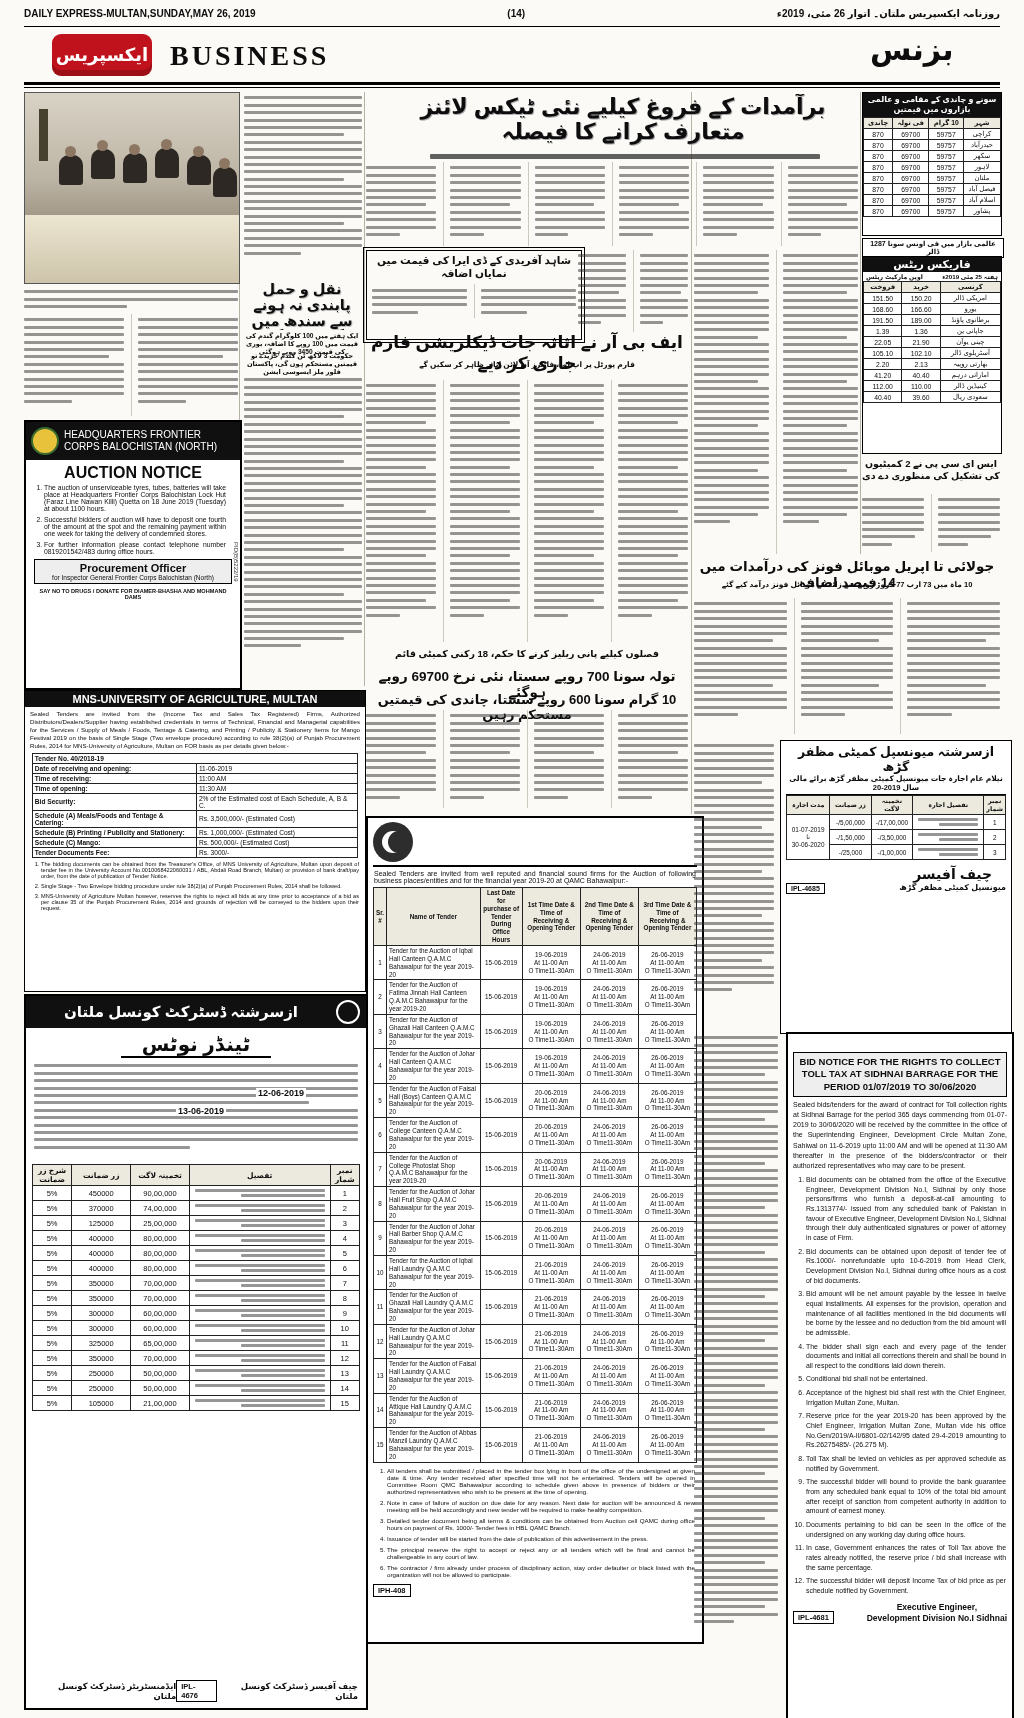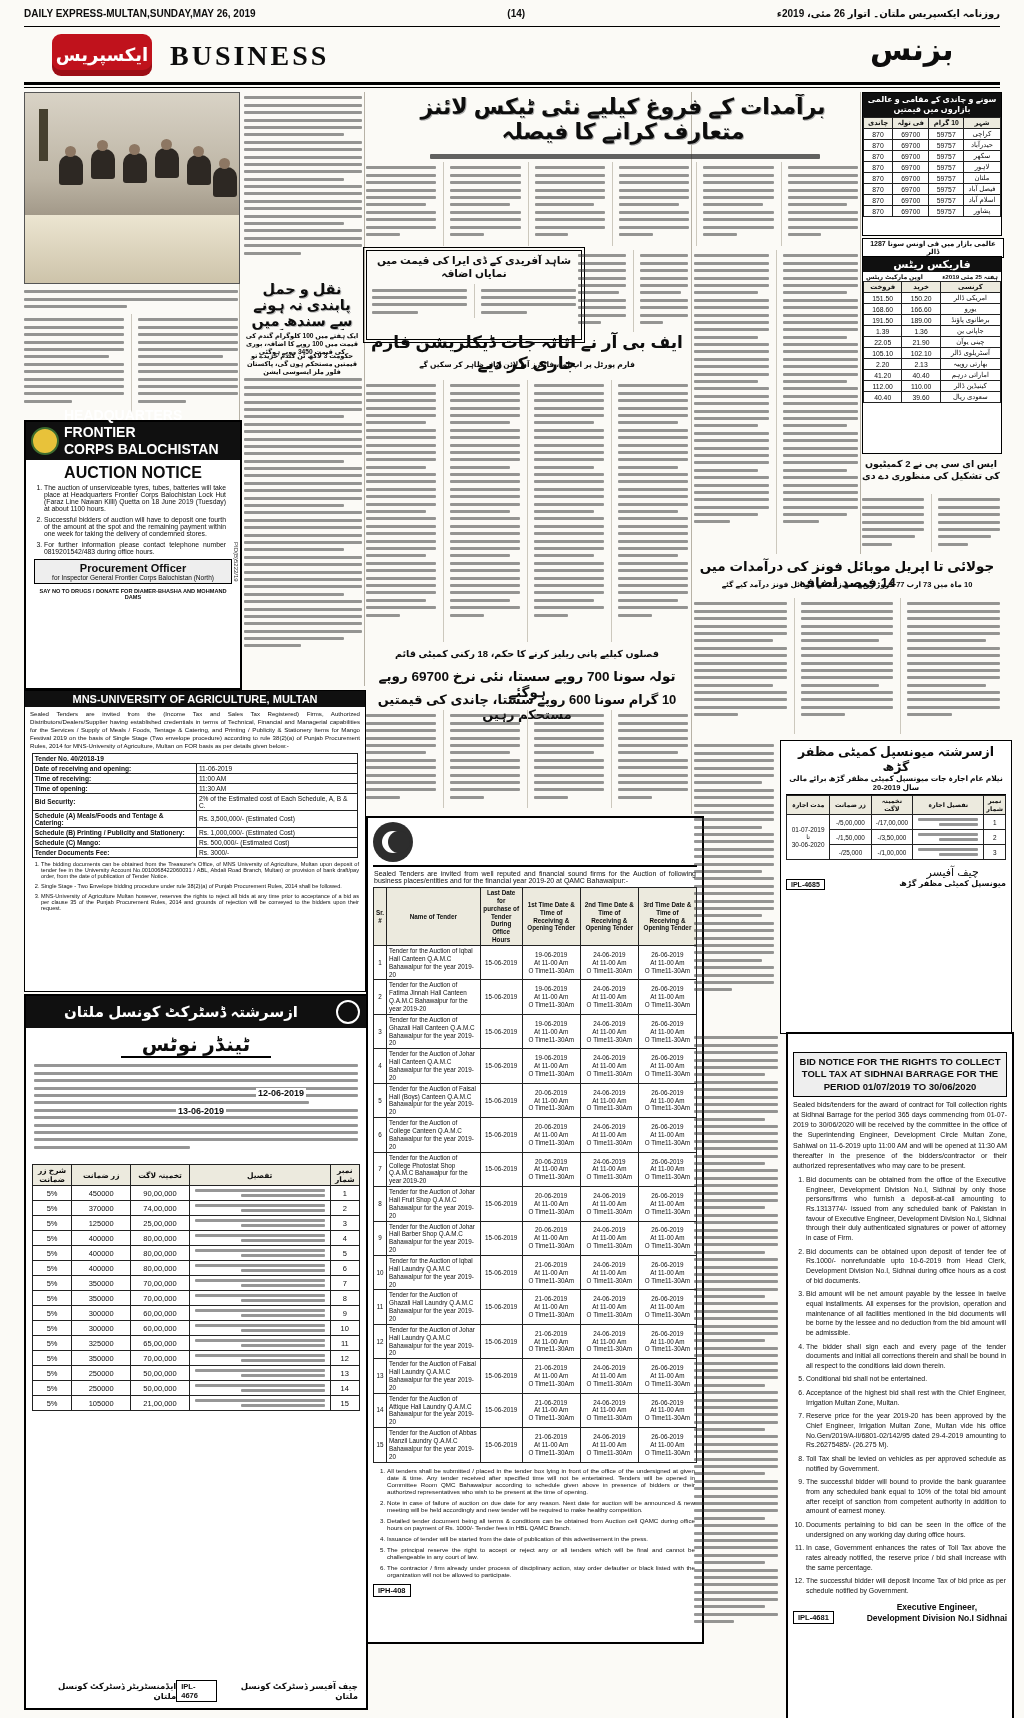--- a/index.html
+++ b/index.html
@@ -93,21 +93,21 @@
         <div class="tl"></div>
         <div class="tl"></div>
         <div class="tl" style="width: 48%;"></div>
       </div>
     </div>
 </div>
 
 <div class="abs box" style="left:24px;top:420px;width:214px;height:266px;padding:0">
   <div class="blackbar" style="display:flex;align-items:center;gap:5px;padding:3px 5px;height:32px">
     <div style="width:24px;height:24px;border-radius:50%;background:#e8c23a;border:2px solid #3c6b2f;flex:none"></div>
-    <div style="font-size:14px;font-weight:bold;line-height:1.2">
+    <div style="font-size:10px;font-weight:normal;line-height:1.2">
       <div>HEADQUARTERS FRONTIER</div>
       <div>CORPS BALOCHISTAN (NORTH)</div>
     </div>
   </div>
   <div class="hd" style="font-size:16px;margin:4px 0 2px">AUCTION NOTICE</div>
   <ol class="pts" style="font-size:6.8px;padding:0 14px 0 18px">
       <li>The auction of unserviceable tyres, tubes, batteries will take place at Headquarters Frontier Corps Balochistan Lock Hut (Faraz Line Nawan Killi) Quetta on 18 June 2019 (Tuesday) at about 1100 hours.</li>
       <li>Successful bidders of auction will have to deposit one fourth of the amount at the spot and the remaining payment within one week for taking the delivery of condemned stores.</li>
       <li>For further information please contact telephone number 0819201542/483 during office hours.</li>
     </ol>
@@ -1187,21 +1187,21 @@
       <tr>
         <td>3</td>
         <td><div class="tl"></div><div class="tl" style="width:60%"></div></td>
         <td>1,00,000/-</td>
         <td>25,000/-</td>
       </tr>
     </tbody>
   </table>
   <div class="rtl" style="display:flex;justify-content:space-between;align-items:flex-end;margin-top:5px">
     <span style="text-align:center;line-height:1.3">
-      <span style="display:block;font-size:11px;font-weight:normal">چیف آفیسر</span>
+      <span style="display:block;font-size:14px;font-weight:bold">چیف آفیسر</span>
       <span style="display:block;font-size:8px;font-weight:bold">میونسپل کمیٹی مظفر گڑھ</span>
     </span>
     <span class="adno" style="font-size:7px;direction:ltr">IPL-4685</span>
   </div>
 </div>
 
 <div class="abs box" style="left:786px;top:1032px;width:214px;height:674px;padding:18px 5px">
   <div class="hd" style="font-size:9.5px;line-height:1.3;border:1px solid #000;background:#eee;padding:3px;margin-bottom:3px">BID NOTICE FOR THE RIGHTS TO COLLECT TOLL TAX AT SIDHNAI BARRAGE FOR THE PERIOD 01/07/2019 TO 30/06/2020</div>
   <div style="font-size:7px;line-height:1.45;text-align:justify">Sealed bids/tenders for the award of contract for Toll collection rights at Sidhnai Barrage for the period 365 days commencing from 01-07-2019 to 30/06/2020 will be received by the committee in the office of the Superintending Engineer, Development Circle Multan Zone, Sahiwal on 11-6-2019 upto 11:00 AM and will be opened at 11:30 AM thereafter in the presence of the bidders/contractor or their authorized representatives who may care to be present.</div>
   <ol class="pts" style="font-size:6.9px;line-height:1.4;padding:4px 1px 0 13px">

